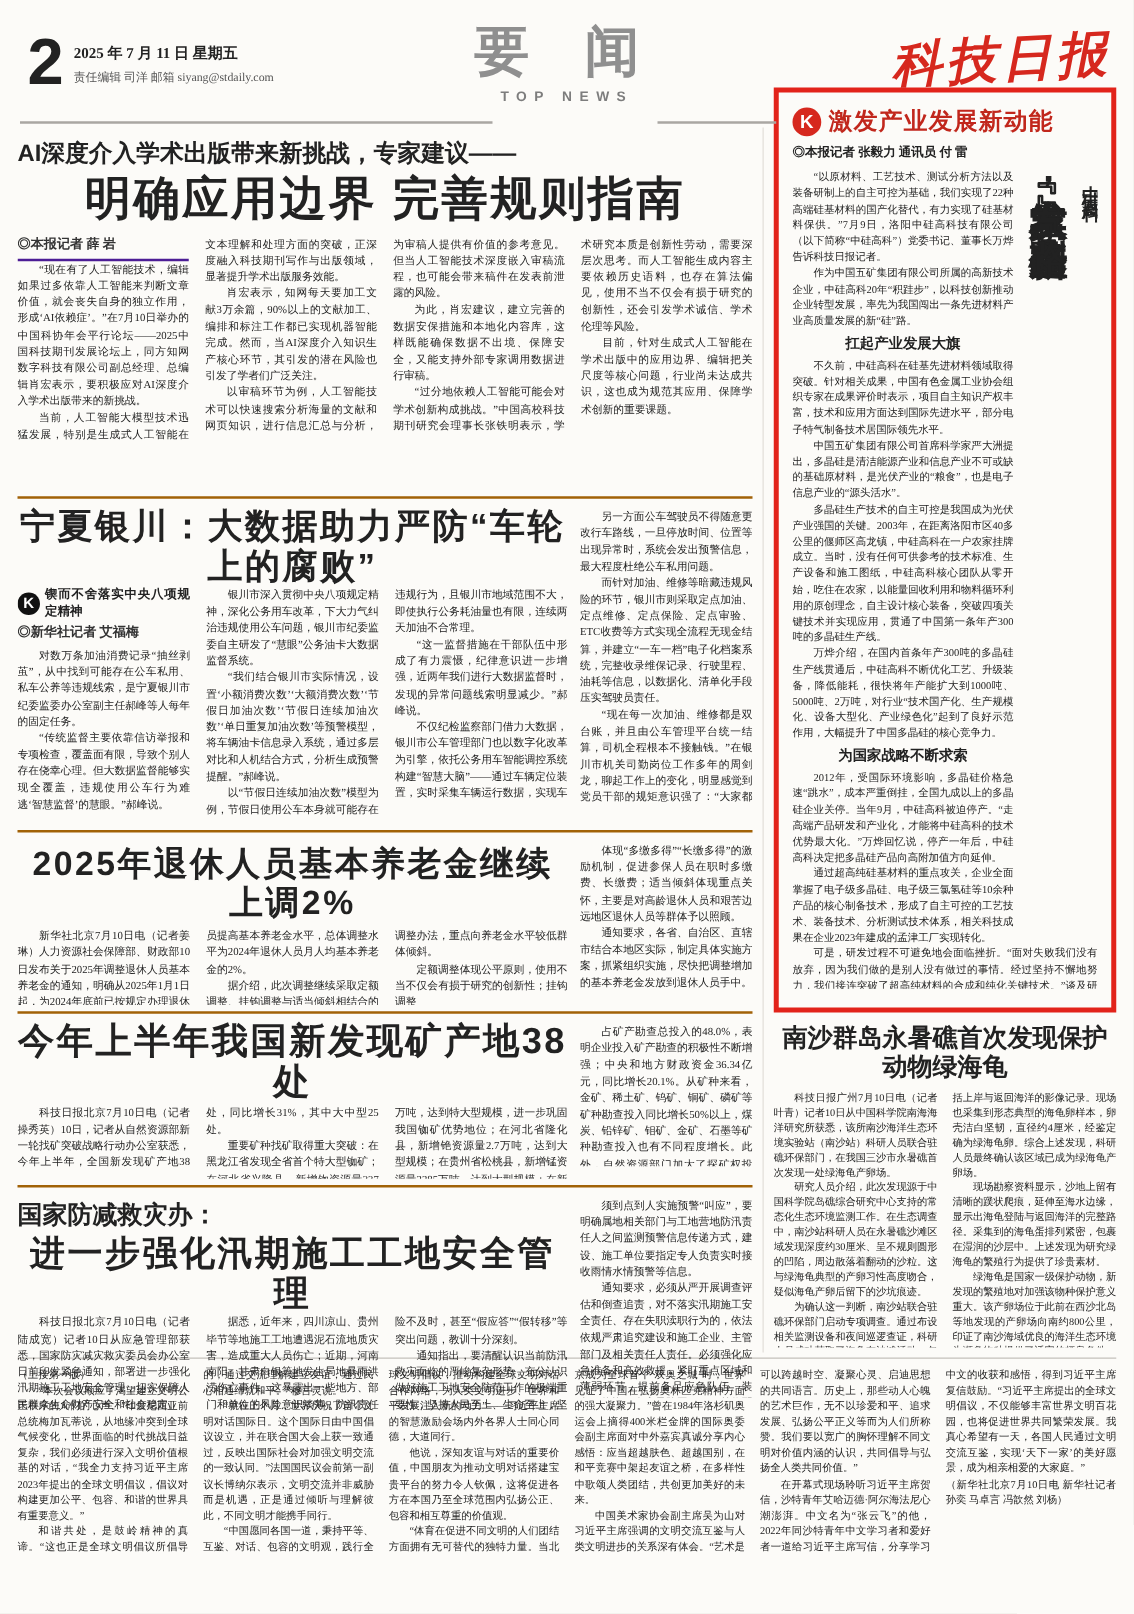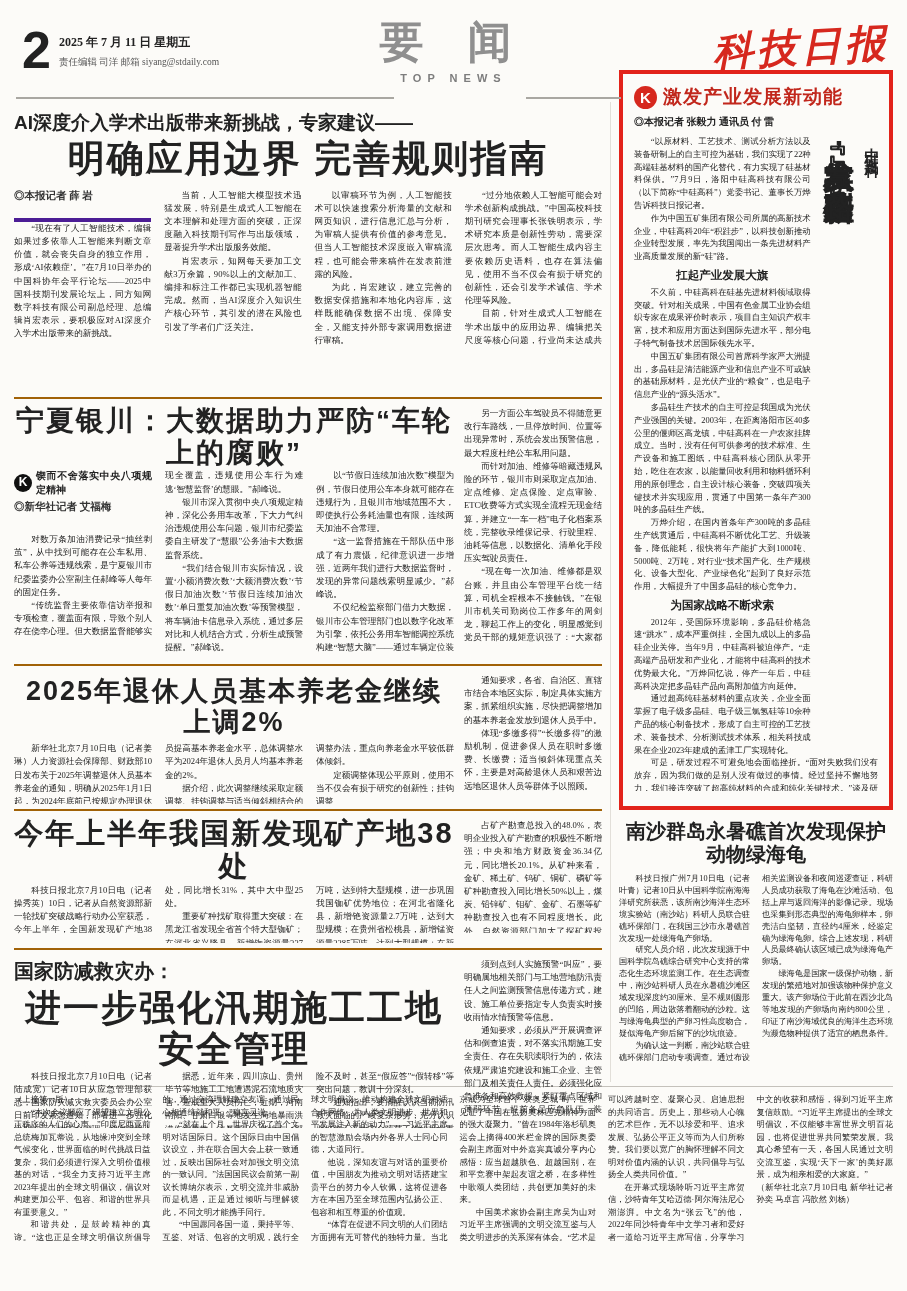--- a/index.html
+++ b/index.html
@@ -28,21 +28,21 @@
   .main{display:flex;height:980px;}
   .left-col{width:596px;padding-right:8px;box-sizing:border-box;}
   .right-col{width:283px;padding-left:8px;box-sizing:border-box;border-left:1px solid #e2dfd9;}
   
   .art{border-top:2px solid #a16207;padding-top:6px;margin-top:5px;overflow:hidden;}
   .art.first{border-top:none;margin-top:0;}
   .kicker{font-family:"Liberation Sans",sans-serif;font-weight:bold;font-size:19px;margin:2px 0 2px;}
   .headline{font-family:"Liberation Sans",sans-serif;font-weight:900;text-align:center;
             letter-spacing:2px;line-height:1.15;}
   .byline{font-size:10.5px;font-weight:bold;color:#333;text-indent:0 !important;}
-  .rule-under{border-bottom:4px solid #4c1d95;padding-bottom:16px;margin-bottom:6px;}
+  .rule-under{border-bottom:2px solid #4c1d95;padding-bottom:5px;margin-bottom:6px;}
   .body-cols{font-size:8.6px;line-height:13.2px;text-align:justify;overflow:hidden;}
   .body-cols p{margin:0;text-indent:2em;}
   .badge-row{display:flex;align-items:center;gap:4px;text-indent:0;margin-bottom:4px;}
   .k-icon{flex:0 0 auto;width:18px;height:18px;border-radius:50%;background:#111;color:#fff;
           font-family:"Liberation Sans",sans-serif;font-weight:900;font-size:12px;
           display:flex;align-items:center;justify-content:center;}
   .badge-text{font-family:"Liberation Sans",sans-serif;font-weight:900;font-size:10px;}
   
   .split{display:flex;}
   .split-main{width:450px;padding-right:10px;box-sizing:border-box;}
@@ -60,21 +60,21 @@
   .art-pen{height:132px;}
   .art-pen .headline{font-size:27px;margin:2px 0 8px;}
   .pen-body{column-count:3;column-gap:13px;height:84px;}
   .pen-side{height:120px;}
   .art-min{height:126px;}
   .art-min .headline{font-size:29px;margin:2px 0 8px;}
   .min-body{column-count:3;column-gap:13px;height:74px;}
   .min-side{height:114px;}
   .art-fl{height:172px;}
   .art-fl .kicker{font-family:"Liberation Serif",serif;font-size:20px;}
-  .art-fl .headline{font-size:36px;margin:2px 0 8px;text-align:center;}
+  .art-fl .headline{font-size:28px;margin:2px 0 8px;text-align:center;}
   .fl-body{column-count:3;column-gap:13px;height:96px;}
   .fl-side{height:160px;}
   
   .red-box{border:4px solid #e2231a;height:740px;margin-top:-32px;box-sizing:border-box;
            padding:10px 11px;background:#fcfbf8;overflow:hidden;}
   .rb-header{display:flex;align-items:center;gap:6px;}
   .rb-header .k-icon{width:23px;height:23px;background:#d6281e;font-size:15px;}
   .rb-kicker{font-family:"Liberation Sans",sans-serif;font-weight:900;font-size:19px;
              color:#c1271c;letter-spacing:1px;}
   .rb-byline{font-size:10px;font-weight:bold;margin:5px 0 7px;}
@@ -138,21 +138,21 @@
 
       <section class="art art-yc">
         <div class="split">
           <div class="split-main">
             <h2 class="headline" style="margin:0;">宁夏银川：大数据助力严防“车轮上的腐败”</h2>
             <div class="body-cols yc-body">
               <div class="badge-row">
                 <span class="k-icon">K</span>
                 <span class="badge-text">锲而不舍落实中央八项规定精神</span>
               </div>
-              <p class="byline" style="margin-bottom:20px;">◎新华社记者 艾福梅</p>
+              <p class="byline" style="margin-bottom:5px;">◎新华社记者 艾福梅</p>
               <span><p>对数万条加油消费记录“抽丝剥茧”，从中找到可能存在公车私用、私车公养等违规线索，是宁夏银川市纪委监委办公室副主任郝峰等人每年的固定任务。</p><p>“传统监督主要依靠信访举报和专项检查，覆盖面有限，导致个别人存在侥幸心理。但大数据监督能够实现全覆盖，违规使用公车行为难逃‘智慧监督’的慧眼。”郝峰说。</p><p>银川市深入贯彻中央八项规定精神，深化公务用车改革，下大力气纠治违规使用公车问题，银川市纪委监委自主研发了“慧眼”公务油卡大数据监督系统。</p><p>“我们结合银川市实际情况，设置‘小额消费次数’‘大额消费次数’‘节假日加油次数’‘节假日连续加油次数’‘单日重复加油次数’等预警模型，将车辆油卡信息录入系统，通过多层对比和人机结合方式，分析生成预警提醒。”郝峰说。</p><p>以“节假日连续加油次数”模型为例，节假日使用公车本身就可能存在违规行为，且银川市地域范围不大，即使执行公务耗油量也有限，连续两天加油不合常理。</p><p>“这一监督措施在干部队伍中形成了有力震慑，纪律意识进一步增强，近两年我们进行大数据监督时，发现的异常问题线索明显减少。”郝峰说。</p><p>不仅纪检监察部门借力大数据，银川市公车管理部门也以数字化改革为引擎，依托公务用车智能调控系统构建“智慧大脑”——通过车辆定位装置，实时采集车辆运行数据，实现车辆实时监控、运行费用成本核算、信息数据统计分析等功能。</p></span>
             </div>
           </div>
           <div class="split-side">
             <div class="side-col yc-side">
                 <p>另一方面公车驾驶员不得随意更改行车路线，一旦停放时间、位置等出现异常时，系统会发出预警信息，最大程度杜绝公车私用问题。</p>
                 <p>而针对加油、维修等暗藏违规风险的环节，银川市则采取定点加油、定点维修、定点保险、定点审验、ETC收费等方式实现全流程无现金结算，并建立“一车一档”电子化档案系统，完整收录维保记录、行驶里程、油耗等信息，以数据化、清单化手段压实驾驶员责任。</p>
                 <p>“现在每一次加油、维修都是双台账，并且由公车管理平台统一结算，司机全程根本不接触钱。”在银川市机关司勤岗位工作多年的周剑龙，聊起工作上的变化，明显感觉到党员干部的规矩意识强了：“大家都已经习惯到单位乘车出行，再没人让我们到家里接或送回家了。”</p>
               </div>
           </div>
@@ -162,22 +162,22 @@
       <section class="art art-pen">
         <div class="split">
           <div class="split-main">
             <h2 class="headline" style="margin:4px;">2025年退休人员基本养老金继续上调2%</h2>
             <div class="body-cols pen-body">
               <span><p>新华社北京7月10日电（记者姜琳）人力资源社会保障部、财政部10日发布关于2025年调整退休人员基本养老金的通知，明确从2025年1月1日起，为2024年底前已按规定办理退休手续并按月领取基本养老金的退休人员提高基本养老金水平，总体调整水平为2024年退休人员月人均基本养老金的2%。</p><p>据介绍，此次调整继续采取定额调整、挂钩调整与适当倾斜相结合的调整办法，重点向养老金水平较低群体倾斜。</p><p>定额调整体现公平原则，使用不当不仅会有损于研究的创新性；挂钩调整</p></span>
             </div>
           </div>
           <div class="split-side">
             <div class="side-col pen-side">
+                <p>体现“多缴多得”“长缴多得”的激励机制，促进参保人员在职时多缴费、长缴费；适当倾斜体现重点关怀，主要是对高龄退休人员和艰苦边远地区退休人员等群体予以照顾。</p>
                 <p>通知要求，各省、自治区、直辖市结合本地区实际，制定具体实施方案，抓紧组织实施，尽快把调整增加的基本养老金发放到退休人员手中。</p>
-                <p>体现“多缴多得”“长缴多得”的激励机制，促进参保人员在职时多缴费、长缴费；适当倾斜体现重点关怀，主要是对高龄退休人员和艰苦边远地区退休人员等群体予以照顾。</p>
               </div>
           </div>
         </div>
       </section>
 
       <section class="art art-min">
         <div class="split">
           <div class="split-main">
             <h2 class="headline" style="margin:0;">今年上半年我国新发现矿产地38处</h2>
             <div class="body-cols min-body">
@@ -228,20 +228,21 @@
           <span><p>“以原材料、工艺技术、测试分析方法以及装备研制上的自主可控为基础，我们实现了22种高端硅基材料的国产化替代，有力实现了硅基材料保供。”7月9日，洛阳中硅高科技有限公司（以下简称“中硅高科”）党委书记、董事长万烨告诉科技日报记者。</p><p>作为中国五矿集团有限公司所属的高新技术企业，中硅高科20年“积跬步”，以科技创新推动企业转型发展，率先为我国闯出一条先进材料产业高质量发展的新“硅”路。</p><p class="subhead">扛起产业发展大旗</p><p>不久前，中硅高科在硅基先进材料领域取得突破。针对相关成果，中国有色金属工业协会组织专家在成果评价时表示，项目自主知识产权丰富，技术和应用方面达到国际先进水平，部分电子特气制备技术居国际领先水平。</p><p>中国五矿集团有限公司首席科学家严大洲提出，多晶硅是清洁能源产业和信息产业不可或缺的基础原材料，是光伏产业的“粮食”，也是电子信息产业的“源头活水”。</p><p>多晶硅生产技术的自主可控是我国成为光伏产业强国的关键。2003年，在距离洛阳市区40多公里的偃师区高龙镇，中硅高科在一户农家挂牌成立。当时，没有任何可供参考的技术标准、生产设备和施工图纸，中硅高科核心团队从零开始，吃住在农家，以能量回收利用和物料循环利用的原创理念，自主设计核心装备，突破四项关键技术并实现应用，贯通了中国第一条年产300吨的多晶硅生产线。</p><p>万烨介绍，在国内首条年产300吨的多晶硅生产线贯通后，中硅高科不断优化工艺、升级装备，降低能耗，很快将年产能扩大到1000吨、5000吨、2万吨，对行业“技术国产化、生产规模化、设备大型化、产业绿色化”起到了良好示范作用，大幅提升了中国多晶硅的核心竞争力。</p><p class="subhead">为国家战略不断求索</p><p>2012年，受国际环境影响，多晶硅价格急速“跳水”，成本严重倒挂，全国九成以上的多晶硅企业关停。当年9月，中硅高科被迫停产。“走高端产品研发和产业化，才能将中硅高科的技术优势最大化。”万烨回忆说，停产一年后，中硅高科决定把多晶硅产品向高附加值方向延伸。</p><p>通过超高纯硅基材料的重点攻关，企业全面掌握了电子级多晶硅、电子级三氯氢硅等10余种产品的核心制备技术，形成了自主可控的工艺技术、装备技术、分析测试技术体系，相关科技成果在企业2023年建成的孟津工厂实现转化。</p><p>可是，研发过程不可避免地会面临挫折。“面对失败我们没有放弃，因为我们做的是别人没有做过的事情。经过坚持不懈地努力，我们接连突破了超高纯材料的合成和纯化关键技术。”谈及研发历程，中硅高科研发中心主任感触颇深地说。</p></span>
         </div>
       </section>
 
       <section class="art-turtle">
         <h2 class="headline" style="margin:10px 0 7px;">南沙群岛永暑礁首次发现保护动物绿海龟</h2>
         <div class="turtle-body">
             <p>科技日报广州7月10日电（记者叶青）记者10日从中国科学院南海海洋研究所获悉，该所南沙海洋生态环境实验站（南沙站）科研人员联合驻礁环保部门，在我国三沙市永暑礁首次发现一处绿海龟产卵场。</p>
             <p>研究人员介绍，此次发现源于中国科学院岛礁综合研究中心支持的常态化生态环境监测工作。在生态调查中，南沙站科研人员在永暑礁沙滩区域发现深度约30厘米、呈不规则圆形的凹陷，周边散落着翻动的沙粒。这与绿海龟典型的产卵习性高度吻合，疑似海龟产卵后留下的沙坑痕迹。</p>
             <p>为确认这一判断，南沙站联合驻礁环保部门启动专项调查。通过布设相关监测设备和夜间巡逻查证，科研人员成功获取了海龟在沙滩活动、包括上岸与返回海洋的影像记录。现场也采集到形态典型的海龟卵样本，卵壳洁白坚韧，直径约4厘米，经鉴定确为绿海龟卵。综合上述发现，科研人员最终确认该区域已成为绿海龟产卵场。</p>
+            <p>现场勘察资料显示，沙地上留有清晰的蹼状爬痕，延伸至海水边缘，显示出海龟登陆与返回海洋的完整路径。采集到的海龟蛋排列紧密，包裹在湿润的沙层中。上述发现为研究绿海龟的繁殖行为提供了珍贵素材。</p>
             <p>绿海龟是国家一级保护动物，新发现的繁殖地对加强该物种保护意义重大。该产卵场位于此前在西沙北岛等地发现的产卵场向南约800公里，印证了南沙海域优良的海洋生态环境为濒危物种提供了适宜的栖息条件。</p>
           </div>
       </section>
 
     </div>
   </div>
 
   <div class="bottom">
       <p class="leadline">（上接第一版）</p>
       <p>“本次会议顺应了渴望建立文明公正秩序的人们的心声。”印度尼西亚前总统梅加瓦蒂说，从地缘冲突到全球气候变化，世界面临的时代挑战日益复杂，我们必须进行深入文明价值根基的对话，“我全力支持习近平主席2023年提出的全球文明倡议，倡议对构建更加公平、包容、和谐的世界具有重要意义。”</p>

